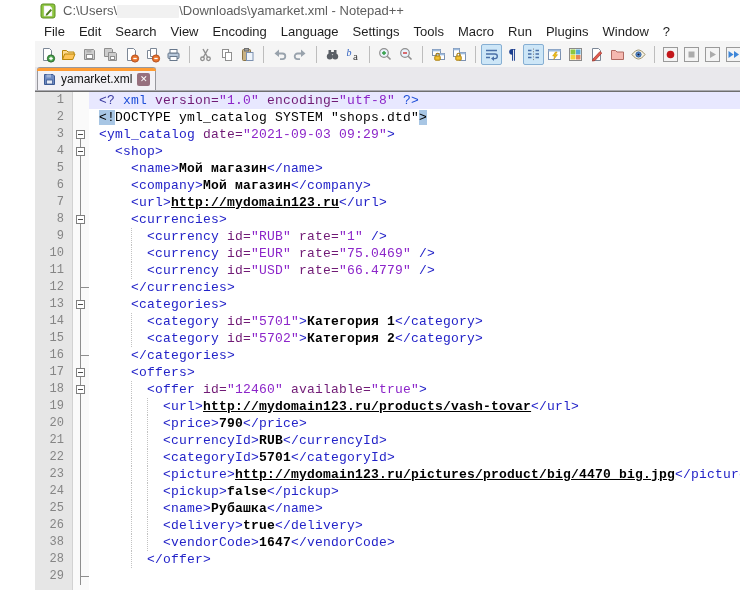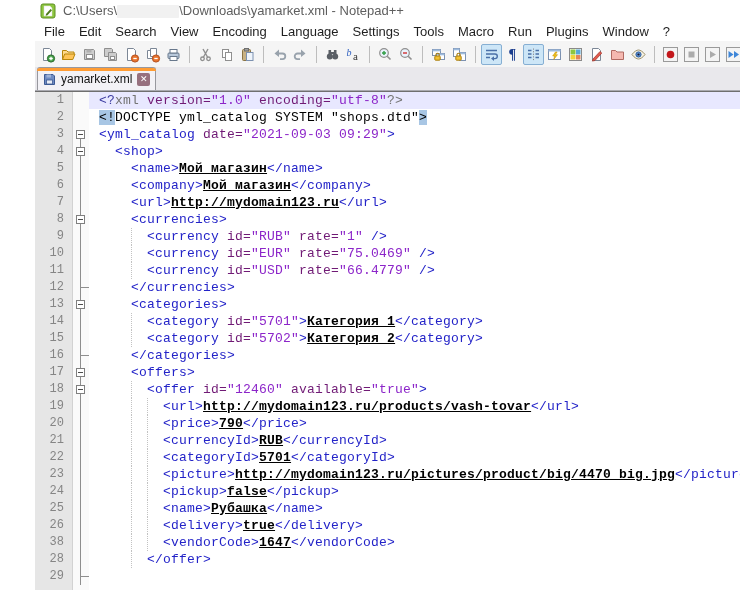--- a/index.html
+++ b/index.html
@@ -44,26 +44,26 @@
   .fbox::after{content:"";position:absolute;left:1px;top:3px;width:5px;height:1px;background:#4d4d4d;}
   .fstub{position:absolute;left:8px;top:8px;width:8px;height:1px;background:#8e8e8e;}
   .code{flex:1;overflow:hidden;background:#fff;}
   .cl{height:17px;line-height:17px;white-space:pre;padding-left:10px;position:relative;
     font-family:"Liberation Mono","DejaVu Sans Mono",monospace;font-size:13px;letter-spacing:0.2px;color:#000;}
   .cl.hl{background:#e8e8ff;}
   .gd{position:absolute;top:0;height:17px;width:0;border-left:1px dotted #c2c2c2;}
   .tok-tag{color:#2323c8;}
   .tok-attr{color:#701a75;}
   .tok-str{color:#8c25c9;}
-  .tok-txt{color:#000;font-weight:bold;text-decoration:underline;}
+  .tok-txt{color:#000;font-weight:bold;}
   .tok-url{color:#000;font-weight:bold;text-decoration:underline;}
   .tok-doc{color:#000;}
   .tok-sgml{color:#000;background:#a8c6e4;}
   .tok-declA{color:#3a3aa0;}
-  .tok-declB{color:#737373;}
+  .tok-declB{color:#1d4ed8;margin-left:8px;}
 </style>
 </head>
 <body>
 
 <div class="window">
 
   <div class="titlebar">
     <span style="display:inline-flex;">
       <svg width="16" height="16" viewBox="0 0 16 16">
         <rect x="1" y="1" width="14" height="14" rx="2" fill="#8dc63f" stroke="#5e8f23"></rect>

